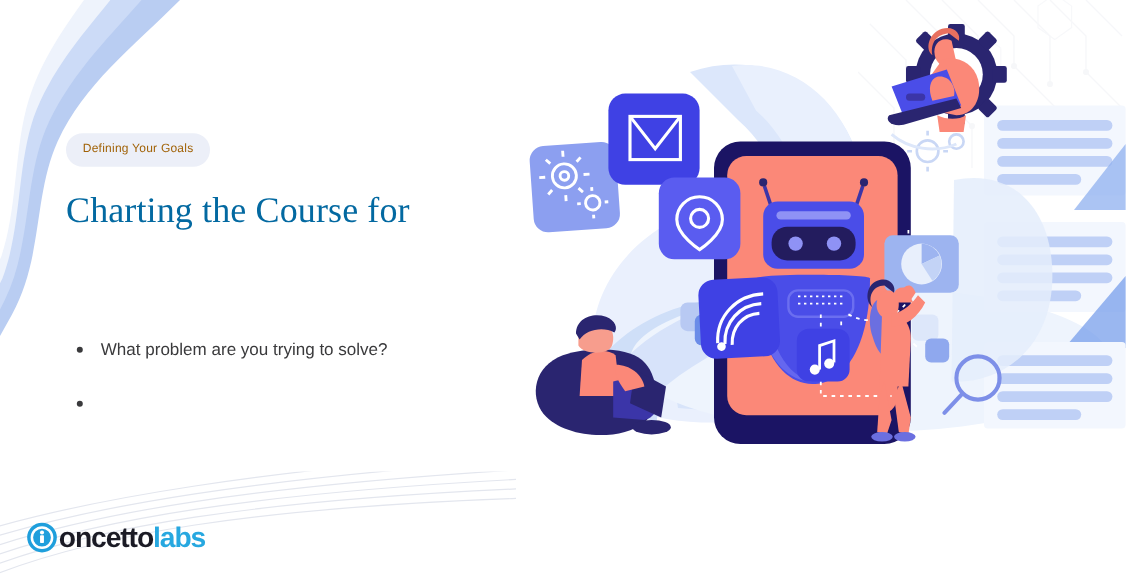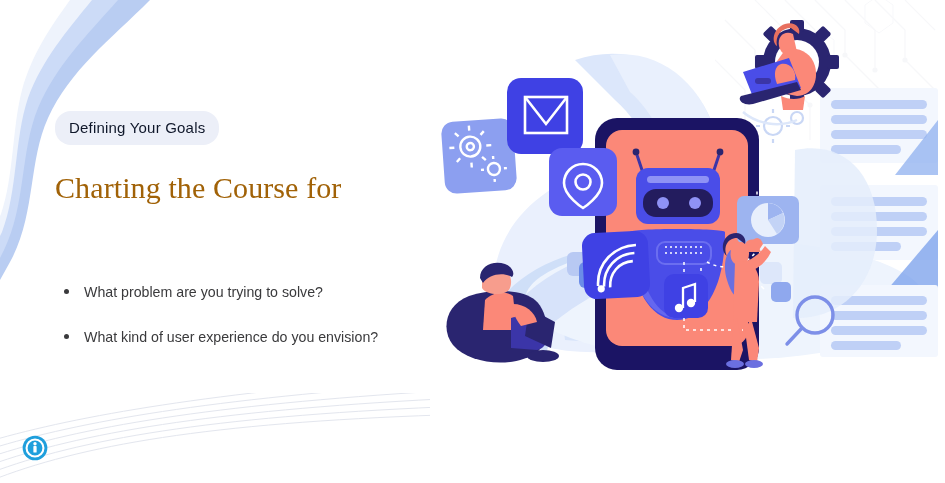--- a/index.html
+++ b/index.html
@@ -27,36 +27,36 @@
   
   .content {
     position:absolute;
     left:55px; top:0;
     width:400px; height:483px;
   }
   .badge {
     position:absolute;
     left:0; top:111px;
     background:#eceff8;
-    color:#0f172a;
-    font-size:15px;
+    color:#a16207;
+    font-size:10px;
     letter-spacing:.2px;
     padding:8px 14px 9px 14px;
     border-radius:16px;
     display:inline-block;
     white-space:nowrap;
   }
   .headline {
     position:absolute;
-    left:0; top:164px;
+    left:0; top:152px;
     width:390px;
     font-family:"Liberation Serif", serif;
     font-size:30px;
     line-height:47px;
-    color:#a16207;
+    color:#0369a1;
     font-weight:400;
     letter-spacing:.1px;
   }
   .bullets {
     position:absolute;
     left:3px; top:258px;
     width:345px;
     list-style:none;
   }
   .bullets li {
@@ -364,29 +364,29 @@
       <span>Charting the Course for</span><br>
     </div>
 
     <ul class="bullets">
       <li>
         <span class="dot"></span>
         <span>What problem are you trying to solve?</span>
       </li>
       <li>
         <span class="dot"></span>
-        <span>What kind of user experience do you envision?</span>
       </li>
     </ul>
   </div>
 
   <div class="logo">
     <svg class="mark" viewBox="0 0 40 40">
       <circle cx="20" cy="20" r="19" fill="#1f9fdc"></circle>
       <circle cx="20" cy="20" r="13" fill="none" stroke="#ffffff" stroke-width="3.2"></circle>
       <path d="M20,11 a9,9 0 1,0 7.5,14" fill="none" stroke="#1f9fdc" stroke-width="0"></path>
       <rect x="17.5" y="17" width="5" height="10" rx="1" fill="#ffffff"></rect>
       <circle cx="20" cy="13.5" r="2.6" fill="#ffffff"></circle>
       <path d="M31,29 a14,14 0 0,1 -2,2 L40,40 L40,29 Z" fill="#ffffff" opacity="0"></path>
     </svg>
+    <span class="wordmark"><span class="w-dark">oncetto</span><span class="w-light">labs</span></span>
   </div>
 
 </div>
 
 </body></html>

